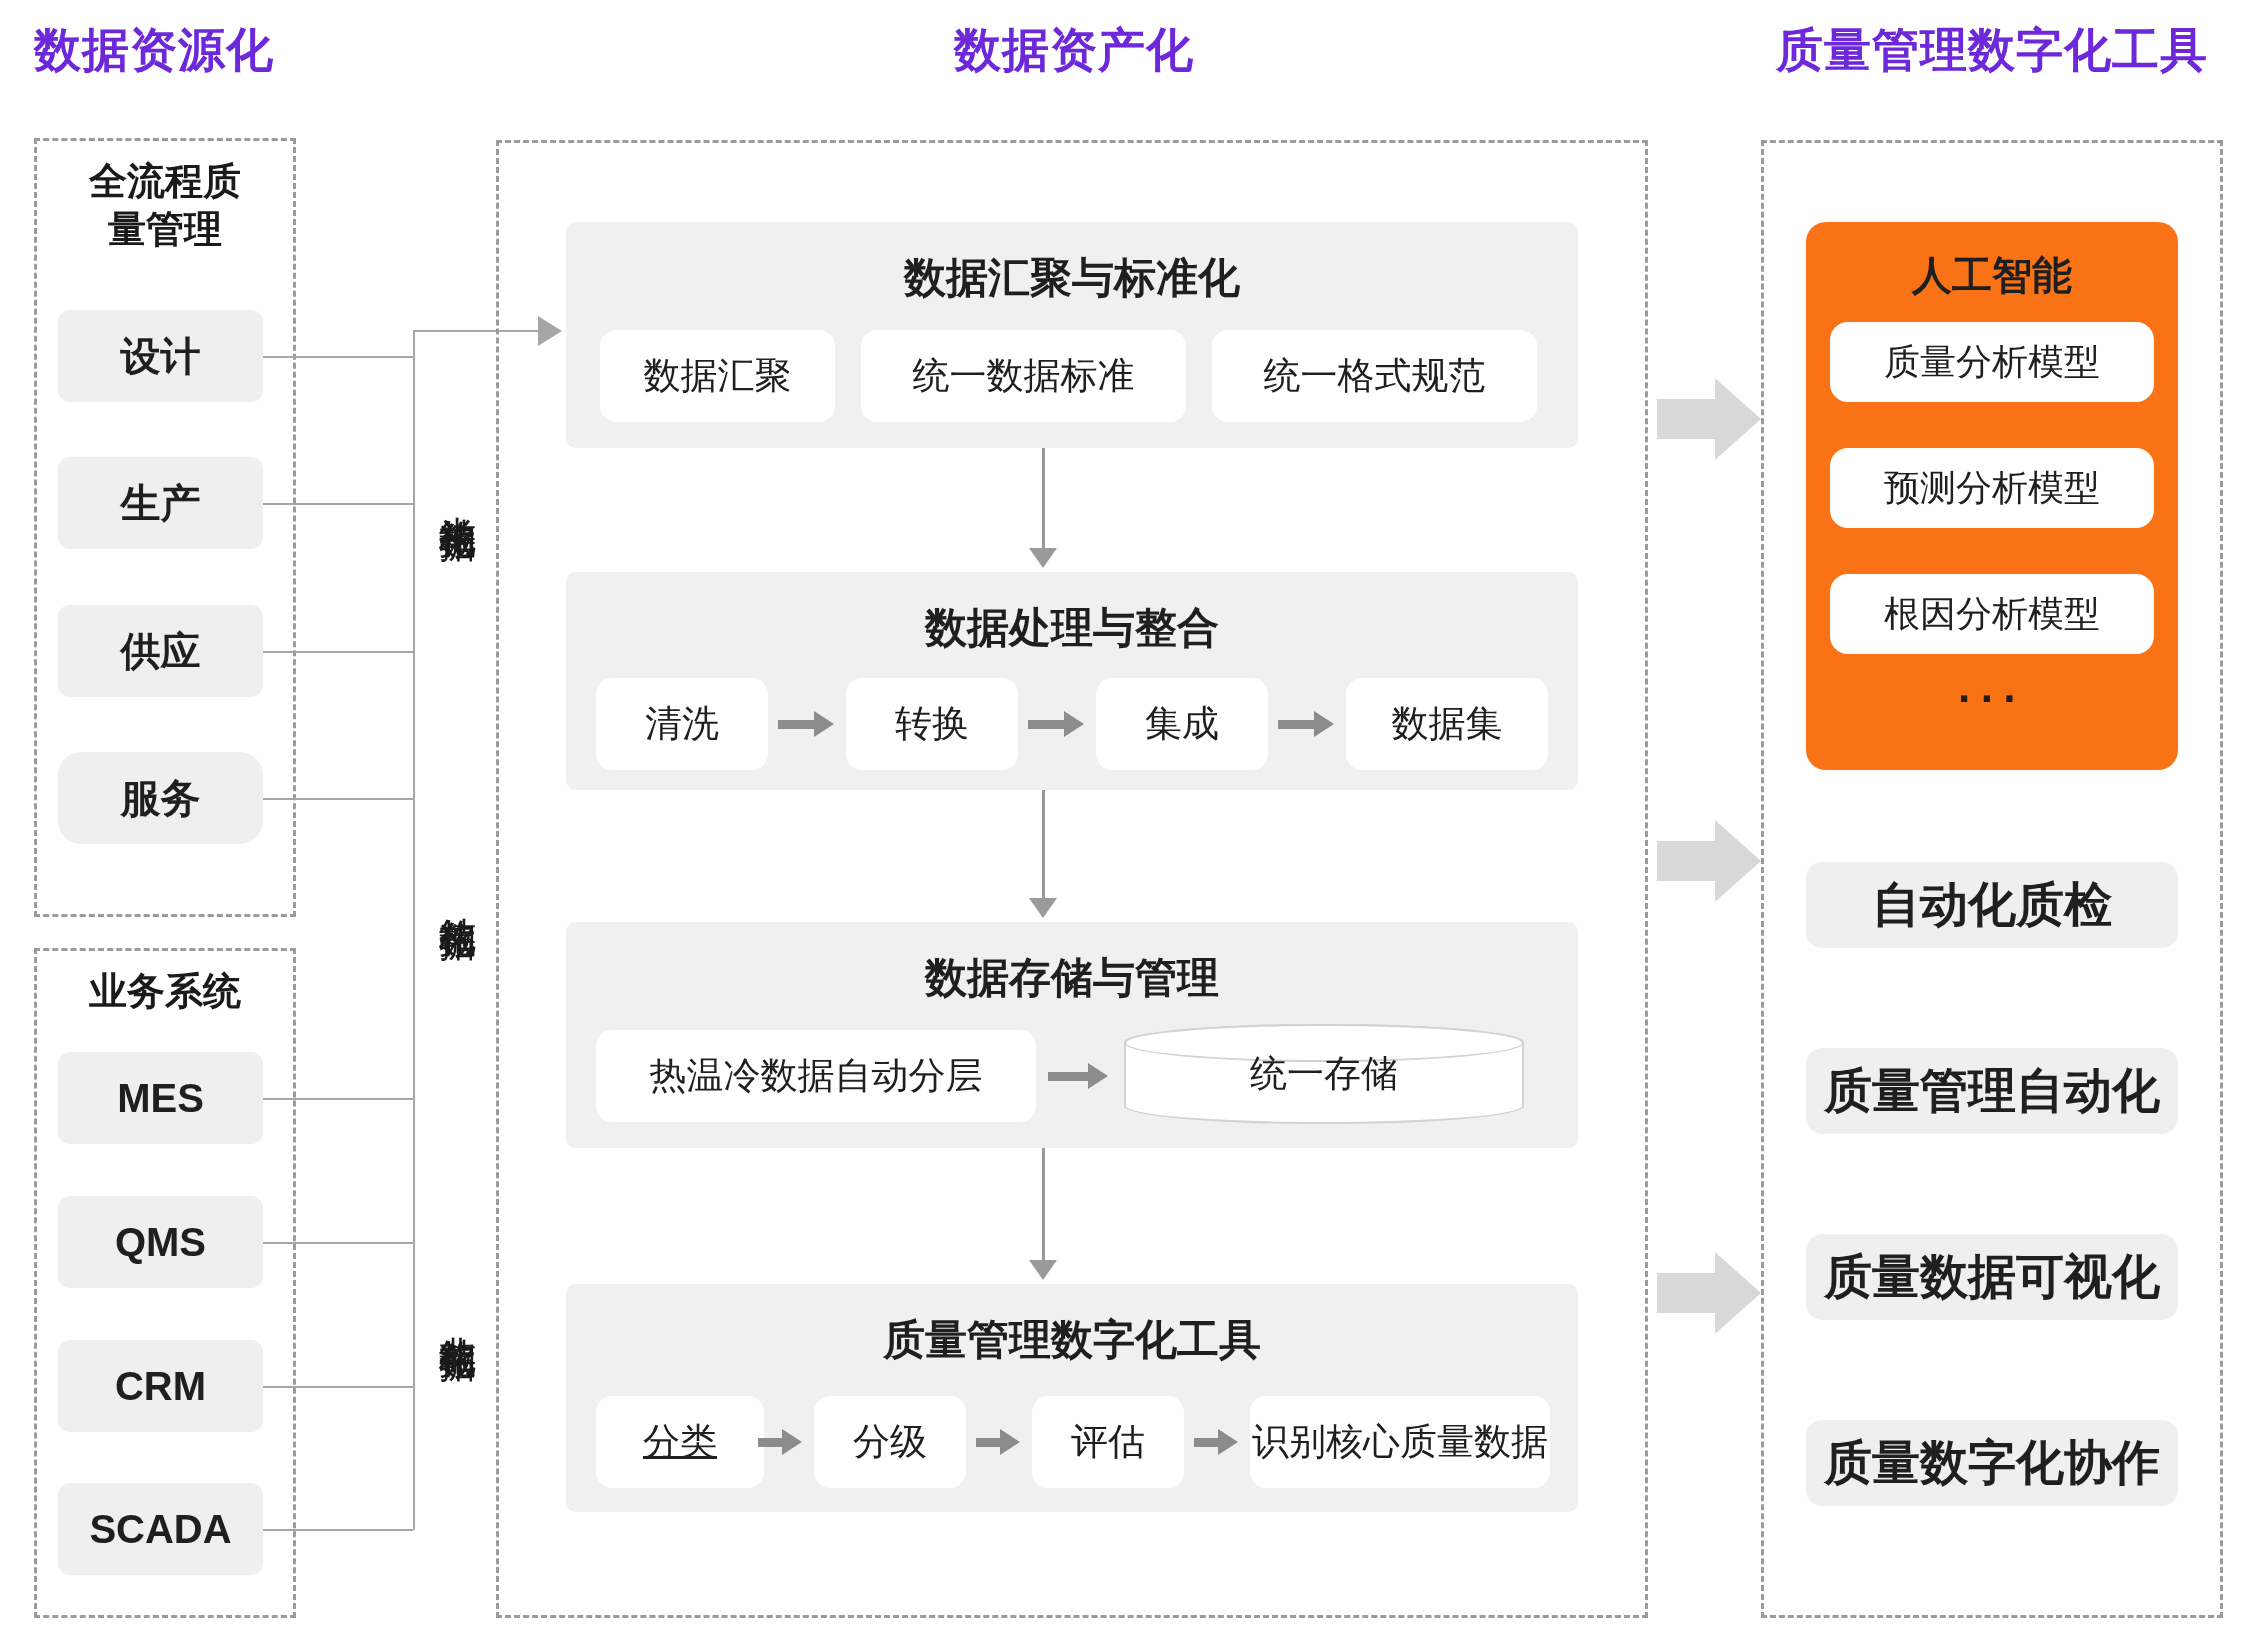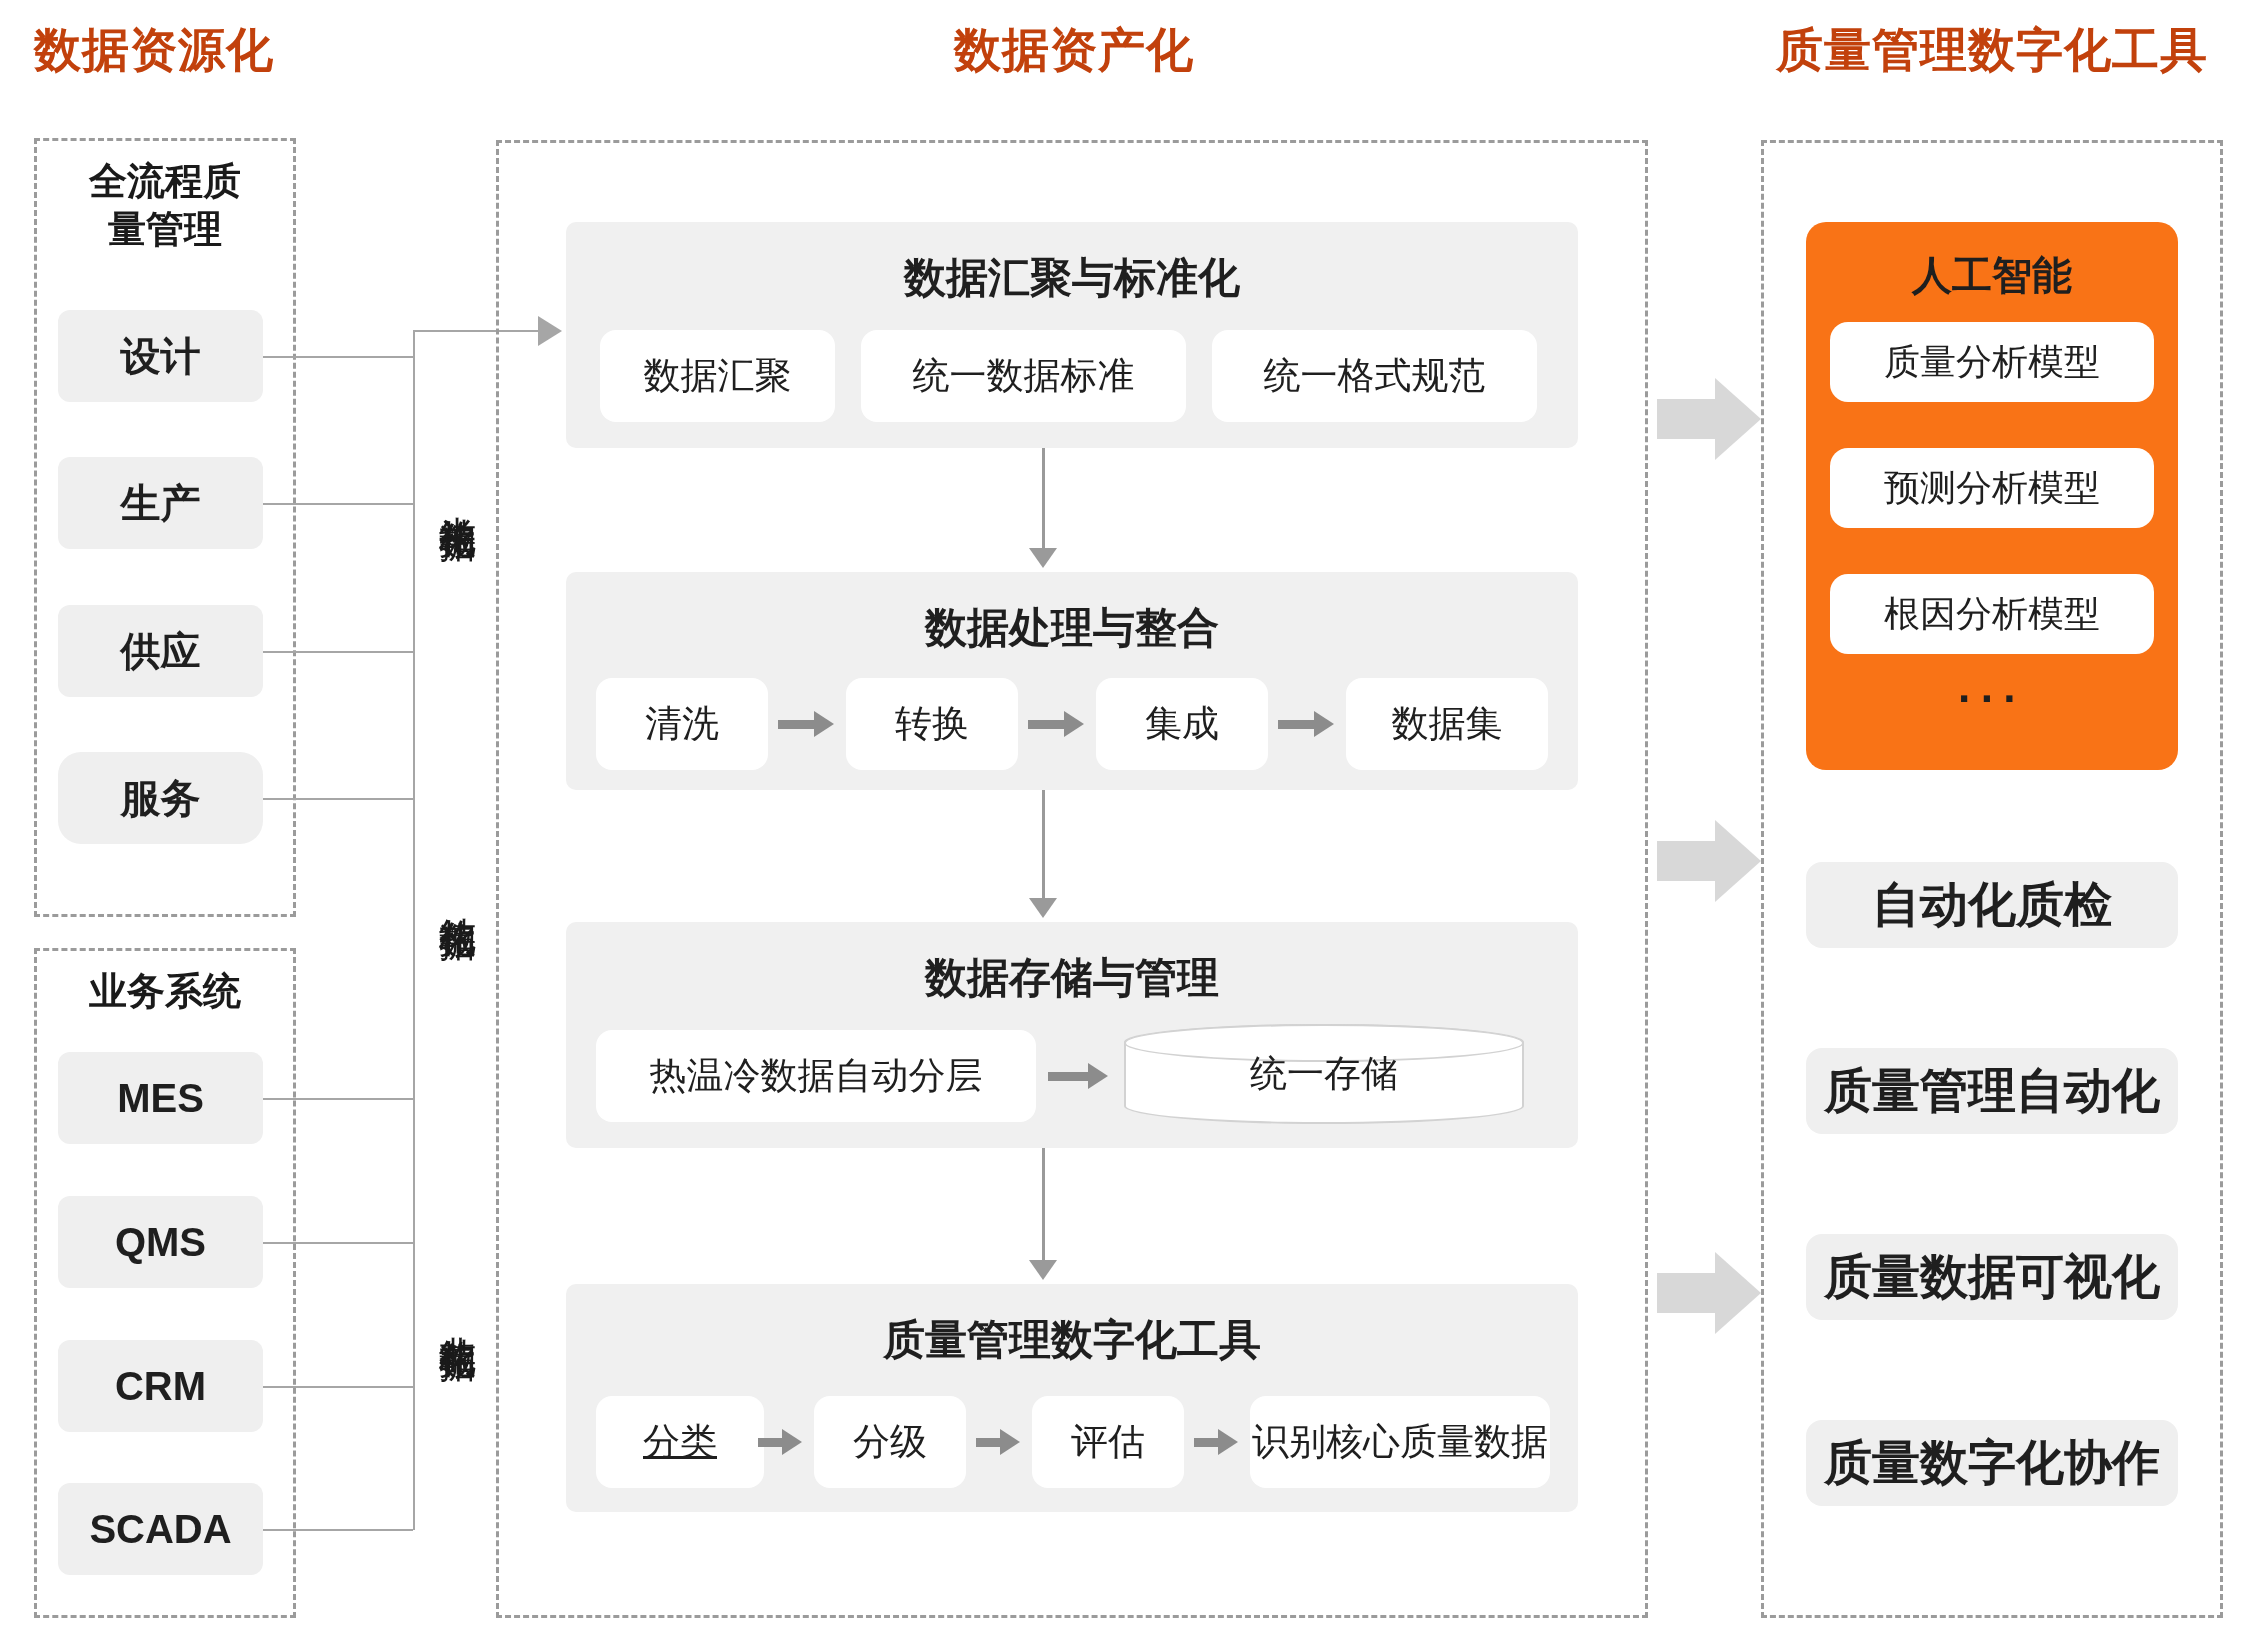--- a/index.html
+++ b/index.html
@@ -7,21 +7,21 @@
     width: 2257px; height: 1641px;
     background: #ffffff;
     font-family: "Liberation Sans", "DejaVu Sans", sans-serif;
     overflow: hidden;
   }
   #stage { position: relative; width: 2257px; height: 1641px; }
 
   
   .col-title {
     position: absolute;
-    color: #c2410c;
+    color: #6d28d9;
     font-weight: bold;
     font-size: 47px;
     line-height: 1.1;
     letter-spacing: 1px;
     white-space: nowrap;
   }
   #title-left   { left: 34px;  top: 24px; }
   #title-mid    { left: 954px; top: 24px; }
   #title-right  { left: 1776px; top: 24px; }
 

